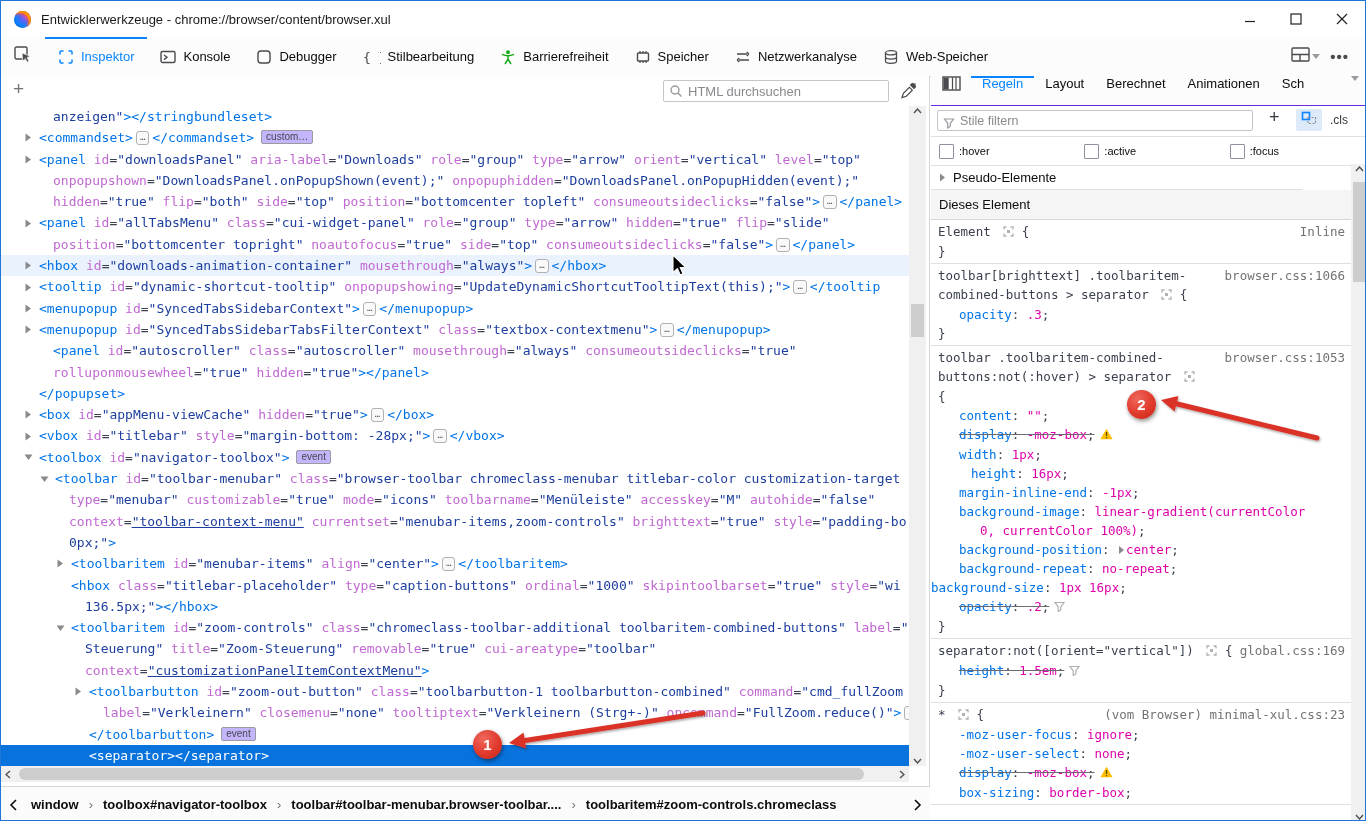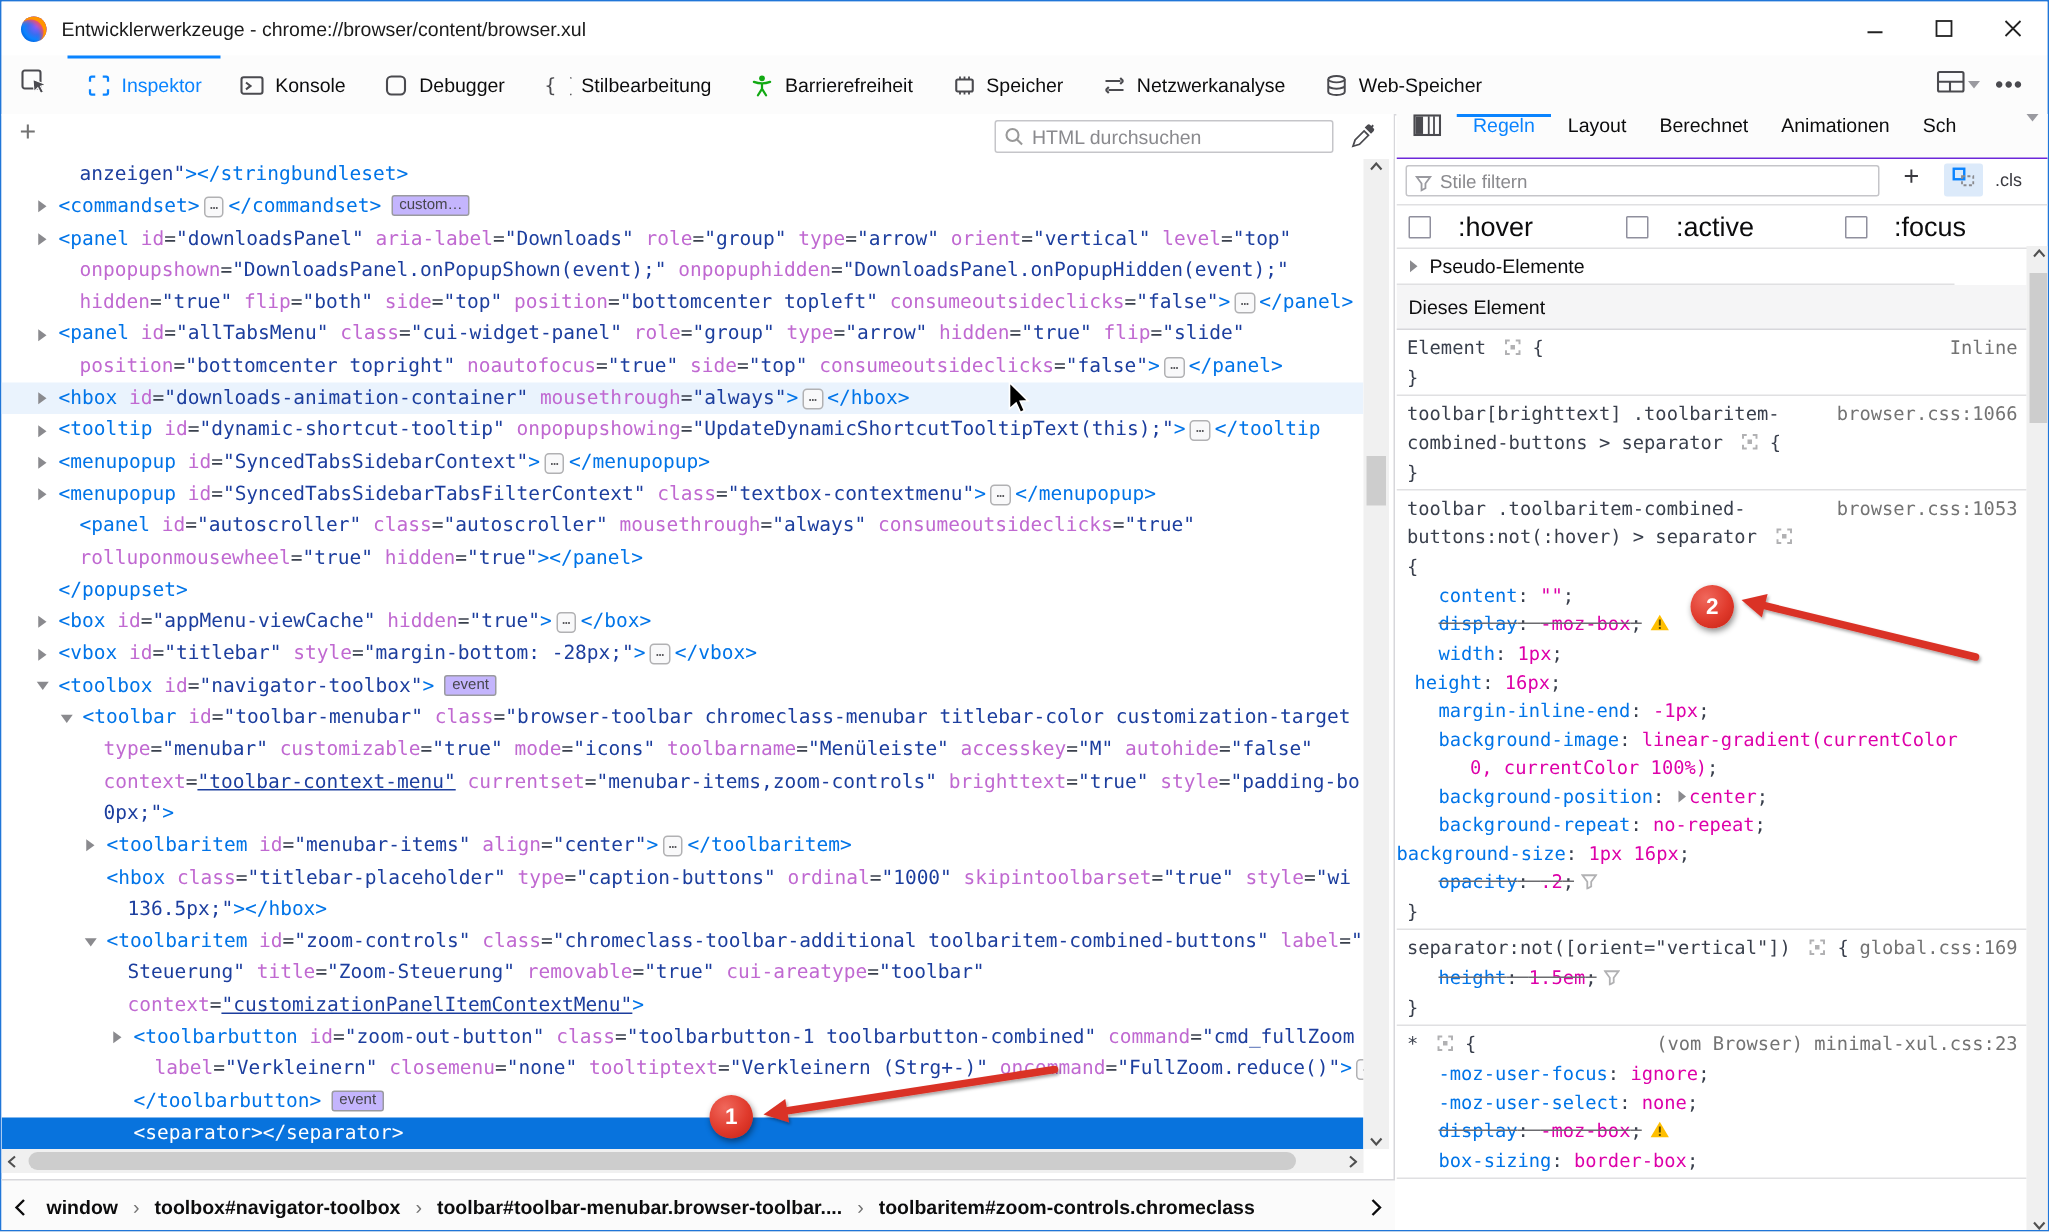--- a/index.html
+++ b/index.html
@@ -67,21 +67,21 @@
   #rp-filter{position:relative;height:30px;border-bottom:1px solid #e0e0e2;display:flex;align-items:center;}
   #style-filter{position:absolute;left:6px;top:4px;width:316px;height:21px;box-sizing:border-box;border:1px solid #c5c5c9;
     border-radius:2px;font-size:12.5px;color:#737373;padding:0 4px 0 22px;font-family:"Liberation Sans",sans-serif;}
   #style-filter::placeholder{color:#8a8a8e;}
   #filter-funnel{position:absolute;left:12px;top:9px;}
   #add-rule{position:absolute;left:338px;top:1px;font-size:18px;color:#39393f;}
   #cls-toggle{position:absolute;left:365px;top:3px;width:26px;height:22px;background:#dceafa;border-radius:2px;
     display:flex;align-items:center;justify-content:center;}
   #cls-label{position:absolute;left:399px;top:7px;font-size:12px;color:#39393f;}
   #rp-checks{height:28px;border-bottom:1px solid #e0e0e2;display:flex;align-items:center;gap:0;}
-  .chk{display:flex;align-items:center;gap:18px;font-size:18px;color:#0c0c0d;width:147px;padding-left:8px;}
+  .chk{display:flex;align-items:center;gap:5px;font-size:11px;color:#0c0c0d;width:147px;padding-left:8px;}
   .chk-box{width:13px;height:13px;border:1px solid #8f8f9d;background:#fff;border-radius:1px;}
   #pseudo-row{height:24px;border-bottom:1px solid #e0e0e2;display:flex;align-items:center;gap:7px;padding-left:8px;
     font-size:13px;color:#0c0c0d;width:372px;box-sizing:border-box;}
   #this-el-row{height:30px;border-bottom:1px solid #d7d7db;background:#f5f5f6;display:flex;align-items:center;
     padding-left:8px;font-size:13px;color:#0c0c0d;width:420px;box-sizing:border-box;}
   #rules-list{width:420px;font-family:"DejaVu Sans Mono",monospace;font-size:12.5px;}
   .rule{padding:2px 0;border-bottom:1px solid #e0e0e2;}
   .r-line{position:relative;line-height:19px;white-space:pre;}
   .r-line .r-loc{position:absolute;right:6px;color:#737373;}
   .r-sel{color:#393f4c;} .r-prop{color:#0074e8;} .r-val{color:#dd00a9;} .r-punc{color:#393f4c;}
@@ -411,39 +411,40 @@
           <div class="r-line" style="padding-left: 7px;"><span class="r-sel">}</span></div>
         </div>
         <div class="rule">
           <div class="r-line" style="padding-left: 7px;"><span class="r-sel">toolbar[brighttext] .toolbaritem-</span><span class="r-loc">browser.css:1066</span></div>
           <div class="r-line" style="padding-left: 7px;"><span class="r-sel">combined-buttons &gt; separator </span><span class="ric"><svg width="11" height="11">
                 <g stroke="#b1b1b3" stroke-width="1.3" fill="none">
                   <path d="M1 3.5 V1 h2.5 M7.5 1 H10 v2.5 M10 7.5 V10 H7.5 M3.5 10 H1 V7.5"></path>
                 </g>
                 <rect x="4" y="4" width="3" height="3" fill="#b1b1b3"></rect>
               </svg></span><span class="r-sel"> {</span></div>
+          <div class="r-line" style="padding-left: 28px;"><span class="r-prop">opacity</span><span class="r-punc">: </span><span class="r-val">.3</span><span class="r-punc">;</span></div>
           <div class="r-line" style="padding-left: 7px;"><span class="r-sel">}</span></div>
         </div>
         <div class="rule">
           <div class="r-line" style="padding-left: 7px;"><span class="r-sel">toolbar .toolbaritem-combined-</span><span class="r-loc">browser.css:1053</span></div>
           <div class="r-line" style="padding-left: 7px;"><span class="r-sel">buttons:not(:hover) &gt; separator </span><span class="ric"><svg width="11" height="11">
                 <g stroke="#b1b1b3" stroke-width="1.3" fill="none">
                   <path d="M1 3.5 V1 h2.5 M7.5 1 H10 v2.5 M10 7.5 V10 H7.5 M3.5 10 H1 V7.5"></path>
                 </g>
                 <rect x="4" y="4" width="3" height="3" fill="#b1b1b3"></rect>
               </svg></span></div>
           <div class="r-line" style="padding-left: 7px;"><span class="r-sel">{</span></div>
           <div class="r-line" style="padding-left: 28px;"><span class="r-prop">content</span><span class="r-punc">: </span><span class="r-val">""</span><span class="r-punc">;</span></div>
           <div class="r-line" style="padding-left: 28px;"><span class="strike"><span class="r-prop">display</span><span class="r-punc">: </span><span class="r-val">-moz-box</span><span class="r-punc">;</span></span><span class="ric"><svg width="13" height="12">
                 <path d="M6.5 0.8 L12.6 11.2 H0.4 Z" fill="#ffbf00"></path>
                 <rect x="5.9" y="4" width="1.3" height="4" fill="#5c4a00"></rect>
                 <rect x="5.9" y="9" width="1.3" height="1.3" fill="#5c4a00"></rect>
               </svg></span></div>
           <div class="r-line" style="padding-left: 28px;"><span class="r-prop">width</span><span class="r-punc">: </span><span class="r-val">1px</span><span class="r-punc">;</span></div>
-          <div class="r-line" style="padding-left: 12px;"><span class="r-prop">height</span><span class="r-punc">: </span><span class="r-val">16px</span><span class="r-punc">;</span></div>
+          <div class="r-line" style="padding-left: 40px;"><span class="r-prop">height</span><span class="r-punc">: </span><span class="r-val">16px</span><span class="r-punc">;</span></div>
           <div class="r-line" style="padding-left: 28px;"><span class="r-prop">margin-inline-end</span><span class="r-punc">: </span><span class="r-val">-1px</span><span class="r-punc">;</span></div>
           <div class="r-line" style="padding-left: 28px;"><span class="r-prop">background-image</span><span class="r-punc">: </span><span class="r-val">linear-gradient(currentColor</span></div>
           <div class="r-line" style="padding-left: 49px;"><span class="r-val">0, currentColor 100%)</span><span class="r-punc">;</span></div>
           <div class="r-line" style="padding-left: 28px;"><span class="r-prop">background-position</span><span class="r-punc">: </span><span class="r-exp"></span><span class="r-val">center</span><span class="r-punc">;</span></div>
           <div class="r-line" style="padding-left: 28px;"><span class="r-prop">background-repeat</span><span class="r-punc">: </span><span class="r-val">no-repeat</span><span class="r-punc">;</span></div>
           <div class="r-line" style=""><span class="r-prop">background-size</span><span class="r-punc">: </span><span class="r-val">1px 16px</span><span class="r-punc">;</span></div>
           <div class="r-line" style="padding-left: 28px;"><span class="strike"><span class="r-prop">opacity</span><span class="r-punc">: </span><span class="r-val">.2</span><span class="r-punc">;</span></span><span class="ric"><svg width="11" height="11">
                 <path d="M1 1.5 h9 L6.8 5.8 V9 l-2.6 1.4 V5.8 Z" fill="none" stroke="#b1b1b3" stroke-width="1.2"></path>
               </svg></span></div>
           <div class="r-line" style="padding-left: 7px;"><span class="r-sel">}</span></div>

